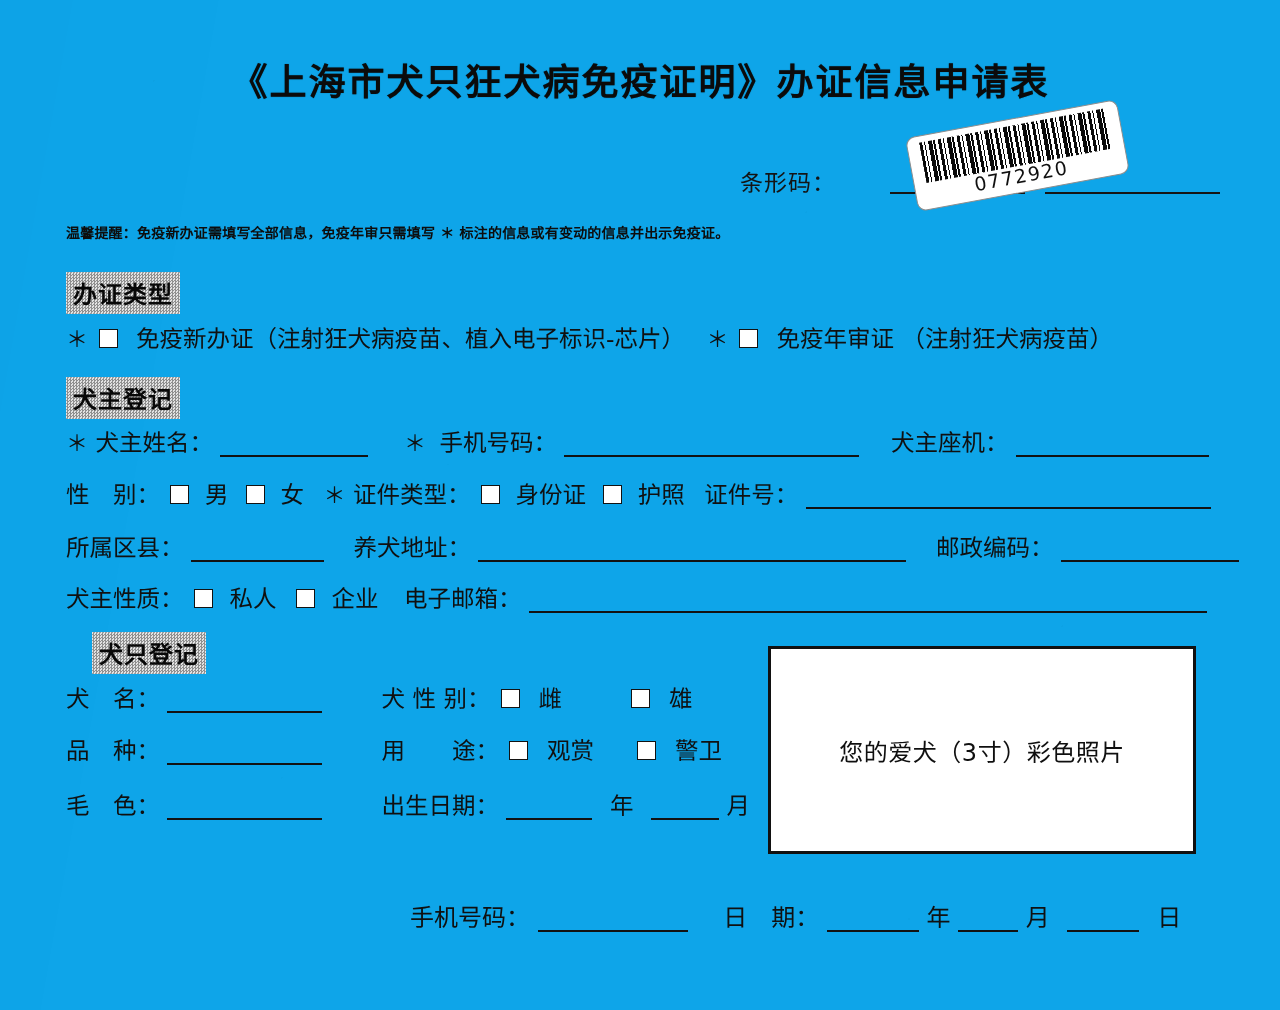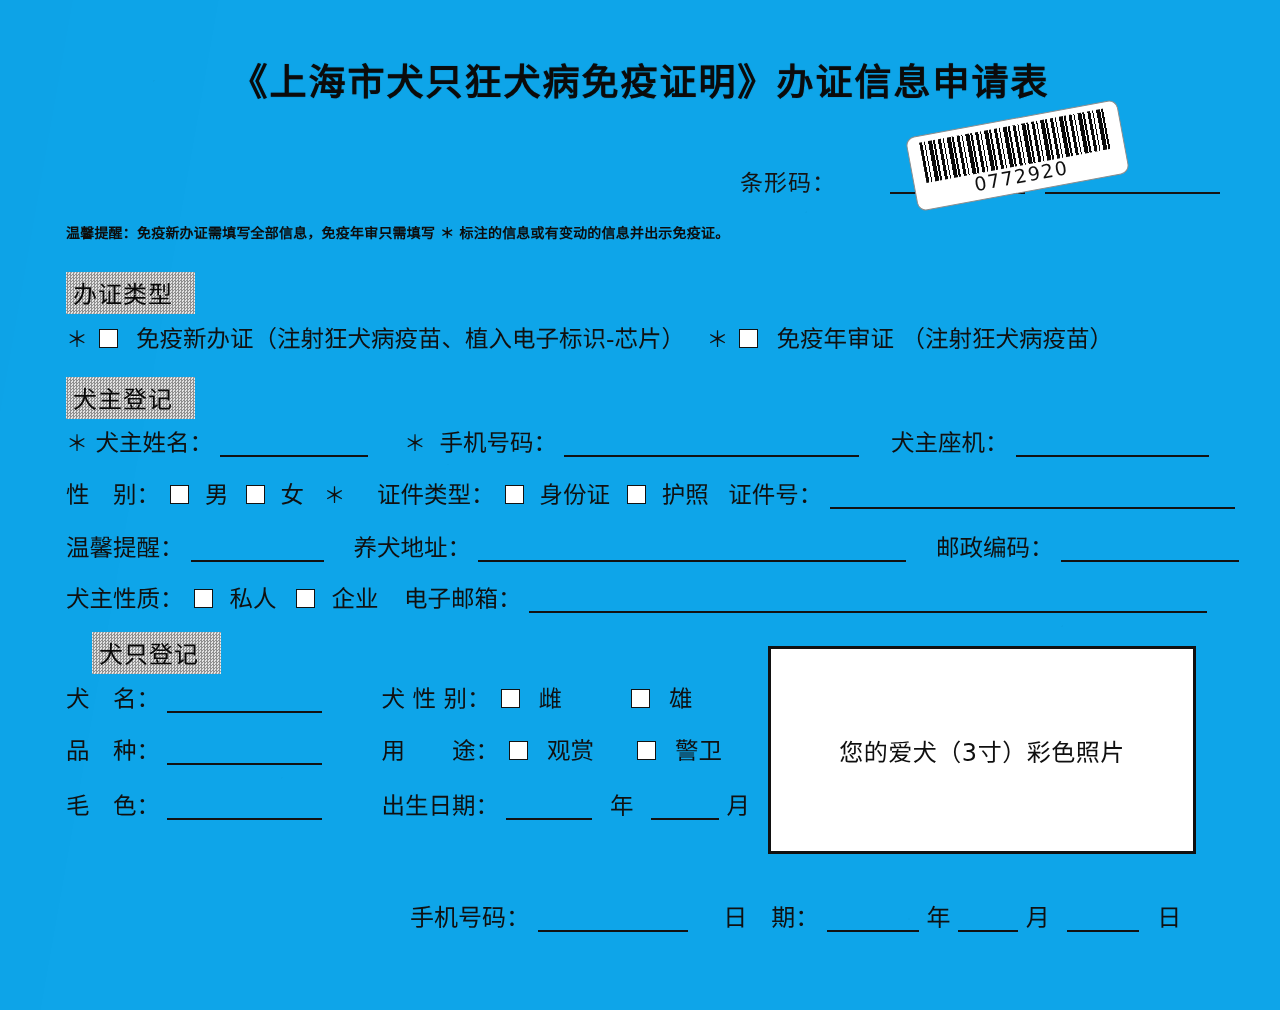--- a/index.html
+++ b/index.html
@@ -121,23 +121,23 @@
     font-weight: 700;
     letter-spacing: .2px;
     white-space: nowrap;
     color: #0d0d0d;
   }
 
   
   .section-header {
     display: inline-block;
     font-size: 24px;
-    font-weight: 400;
+    font-weight: 700;
     color: #080808;
-    padding: 3px 22px 4px 7px;
+    padding: 3px 7px 4px 7px;
     background-color: #b9b9b9;
     background-image:
       repeating-conic-gradient(#8f8f8f 0% 25%, #e2e2e2 0% 50%);
     background-size: 3px 3px;
     letter-spacing: 1px;
     box-shadow: inset 0 0 0 1px rgba(255,255,255,.15);
   }
   #sec-type   { left: 66px; top: 272px; }
   #sec-owner  { left: 66px; top: 377px; }
   #sec-dog    { left: 66px; top: 632px; margin-left: 26px; }
@@ -260,31 +260,31 @@
     <span class="blank" style="width:193px"></span>
   </div>
 
   <div class="abs row" id="row-gender">
     <span class="txt">性　别：</span>
     <span class="cbox"></span>
     <span class="txt" style="margin-left:5px">男</span>
     <span class="cbox" style="margin-left:10px"></span>
     <span class="txt" style="margin-left:5px">女</span>
     <span class="star" style="margin-left:12px">＊</span>
-    <span class="txt" style="margin-left:24px">证件类型：</span>
+    <span class="txt" style="margin-left:0">证件类型：</span>
     <span class="cbox"></span>
     <span class="txt" style="margin-left:5px">身份证</span>
     <span class="cbox" style="margin-left:10px"></span>
     <span class="txt" style="margin-left:5px">护照</span>
     <span class="txt" style="margin-left:12px">证件号：</span>
     <span class="blank" style="width:405px"></span>
   </div>
 
   <div class="abs row" id="row-district">
-    <span class="txt">温馨提醒：</span>
+    <span class="txt">所属区县：</span>
     <span class="blank" style="width:133px"></span>
     <span class="txt" style="margin-left:22px">养犬地址：</span>
     <span class="blank" style="width:428px"></span>
     <span class="txt" style="margin-left:22px">邮政编码：</span>
     <span class="blank" style="width:178px"></span>
   </div>
 
   <div class="abs row" id="row-nature">
     <span class="txt">犬主性质：</span>
     <span class="cbox"></span>

